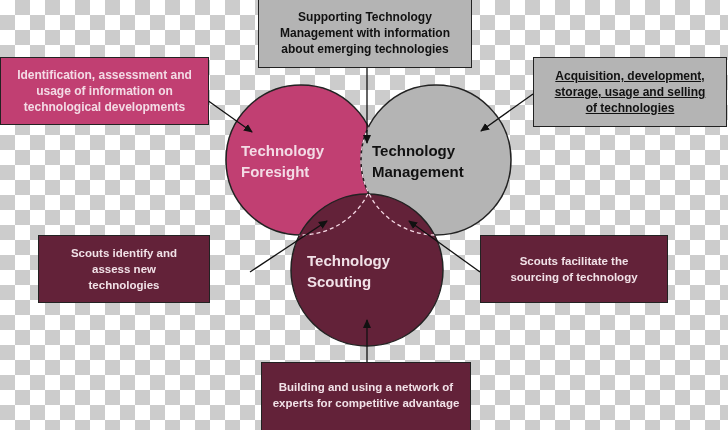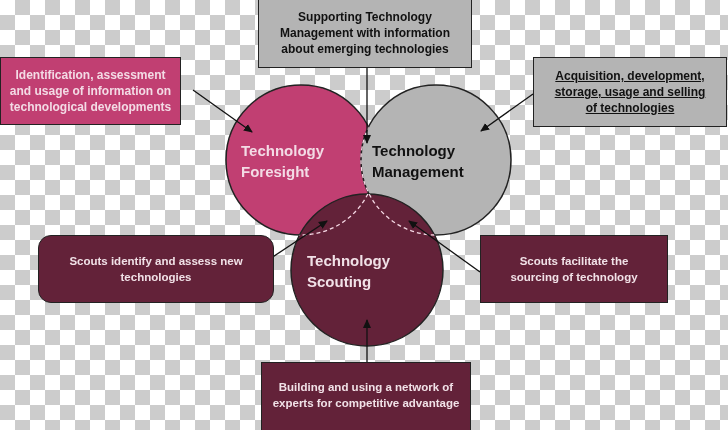--- a/index.html
+++ b/index.html
@@ -78,29 +78,29 @@
 </div>
 <div class="circle-label" style="left:307px; top:250px; width:120px; color:#f1e1e7;">
   <div>Technology</div>
   <div>Scouting</div>
 </div>
 
 <div class="box grey" style="left:258px; top:-2px; width:214px; height:70px; padding:0 14px;">
   <span>Supporting Technology Management with information about emerging technologies</span>
 </div>
 
-<div class="box pink" style="left:0px; top:57px; width:181px; height:68px;">
+<div class="box pink" style="left:0px; top:57px; width:209px; height:68px;">
   <span>Identification, assessment and usage of information on technological developments</span>
 </div>
 
 <div class="box grey" style="left:533px; top:57px; width:194px; height:70px; padding:0 14px;text-decoration:underline;">
   <span>Acquisition, development, storage, usage and selling of technologies</span>
 </div>
 
-<div class="box maroon" style="left:38px; top:235px; width:236px; height:68px; font-size:11.5px; padding:0 16px;border-radius:13px;">
+<div class="box maroon" style="left:38px; top:235px; width:172px; height:68px; font-size:11.5px; padding:0 16px;">
   <span>Scouts identify and assess new technologies</span>
 </div>
 
 <div class="box maroon" style="left:480px; top:235px; width:188px; height:68px; font-size:11.5px; padding:0 14px;">
   <span>Scouts facilitate the sourcing of technology</span>
 </div>
 
 <div class="box maroon" style="left:261px; top:362px; width:210px; height:72px; font-size:11.5px; padding:0 10px 6px;">
   <span>Building and using a network of experts for competitive advantage</span>
 </div>

